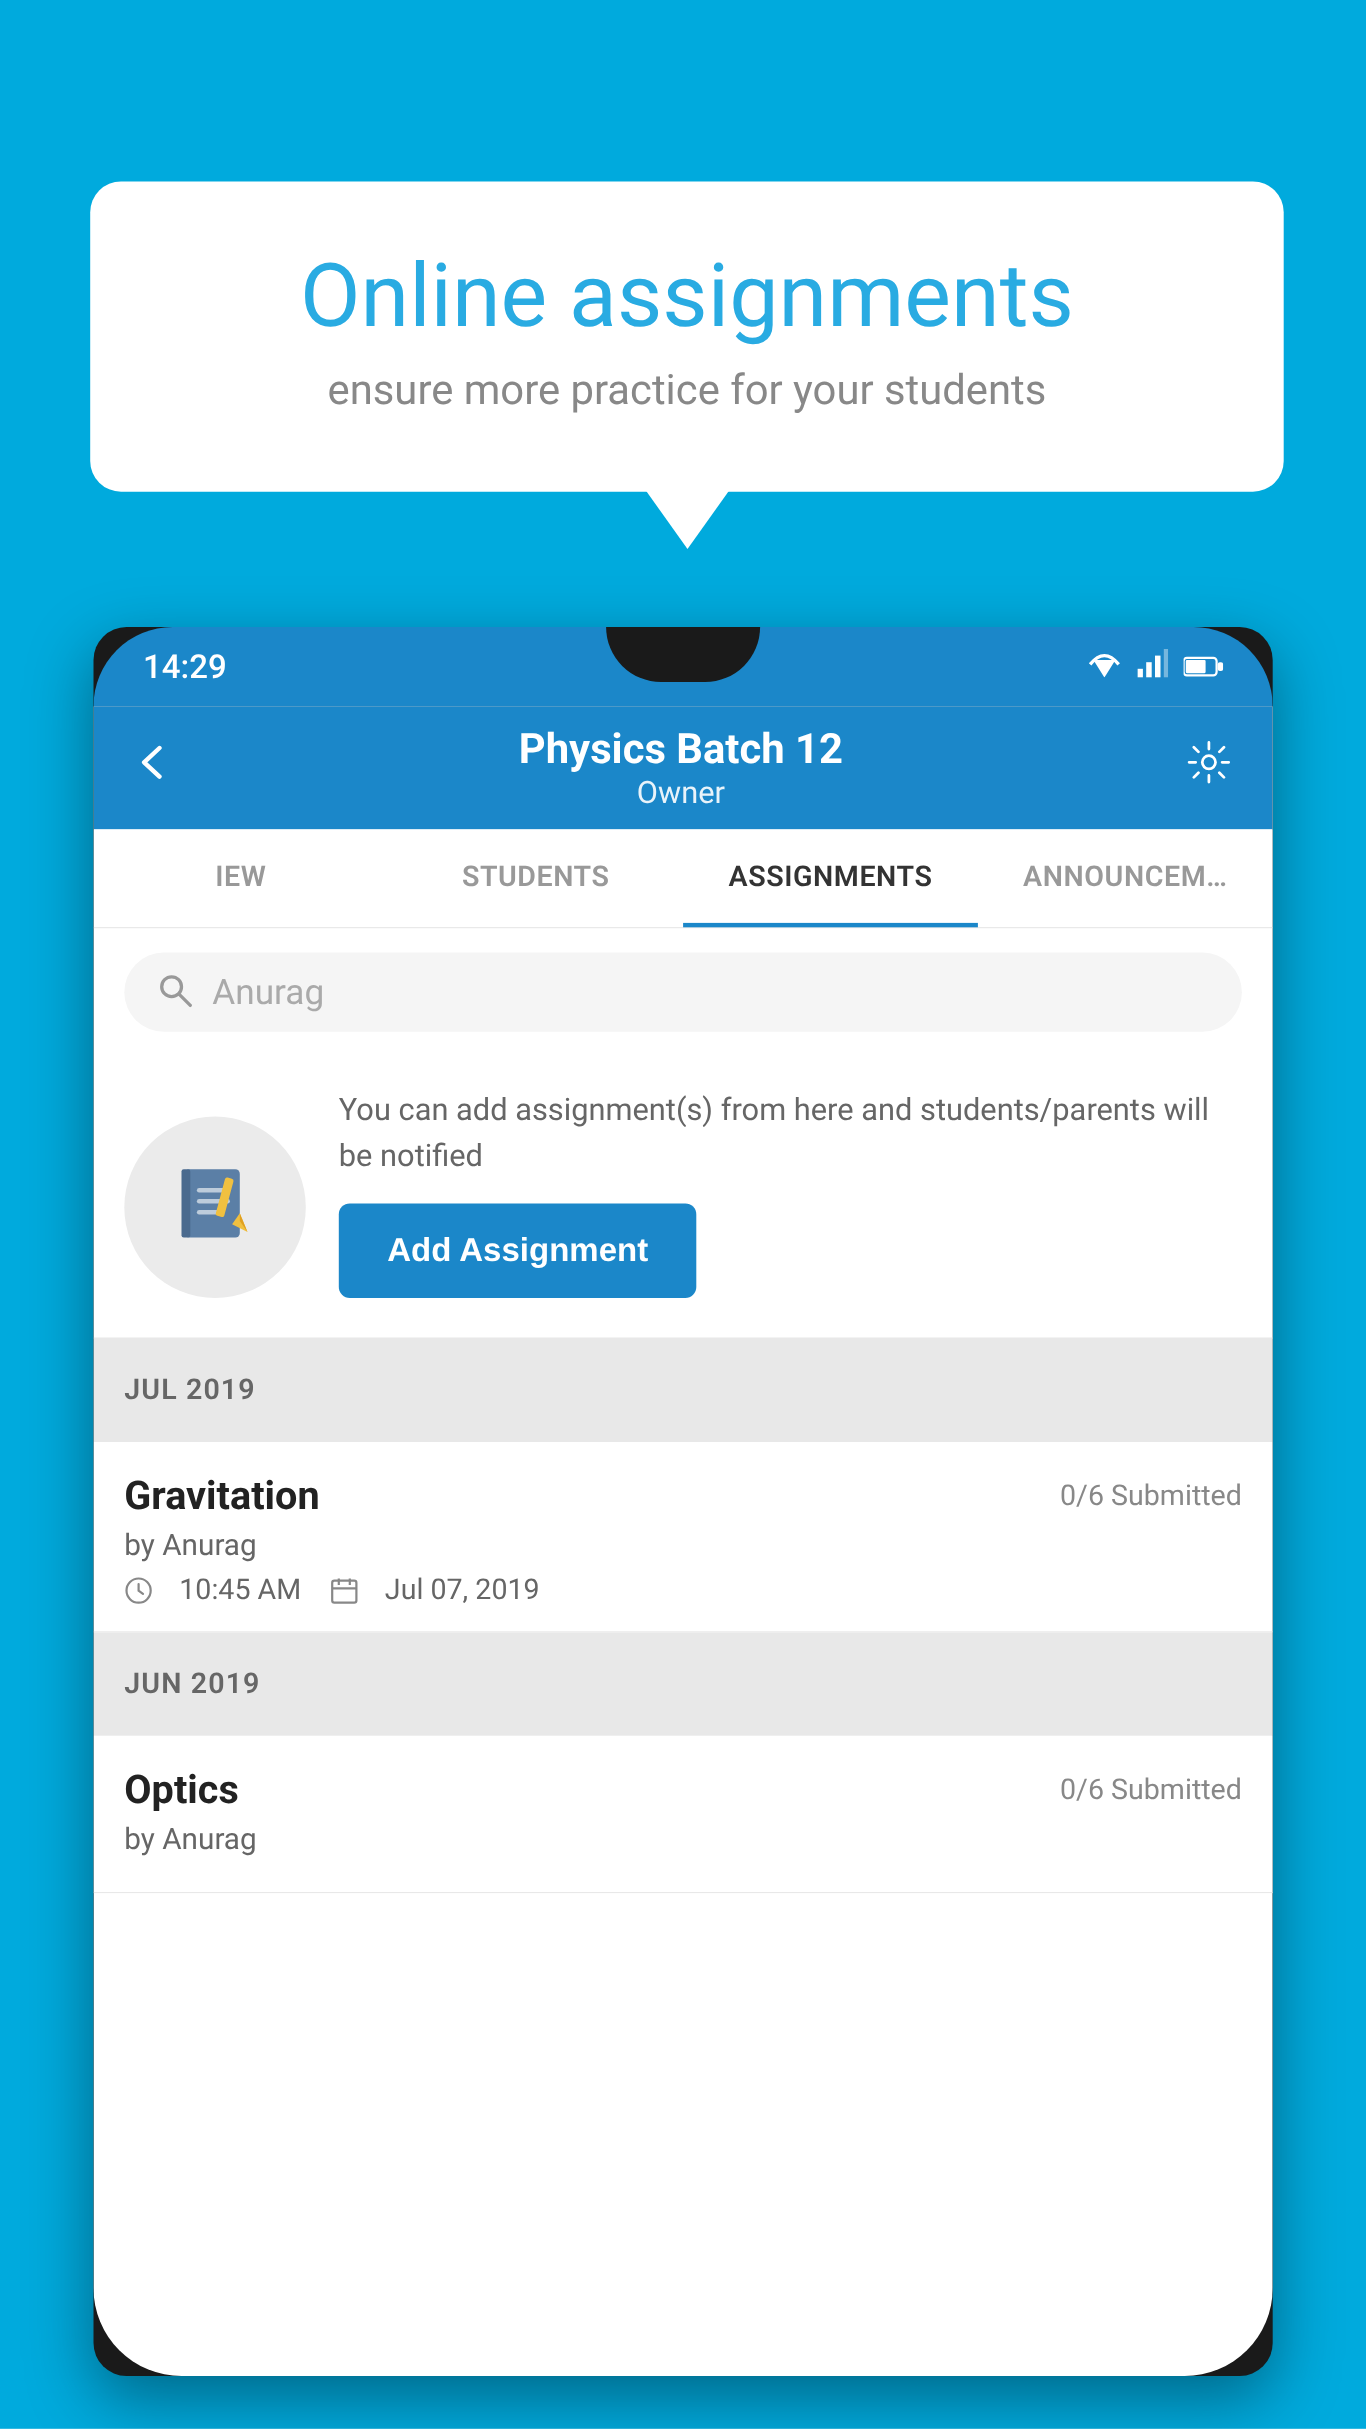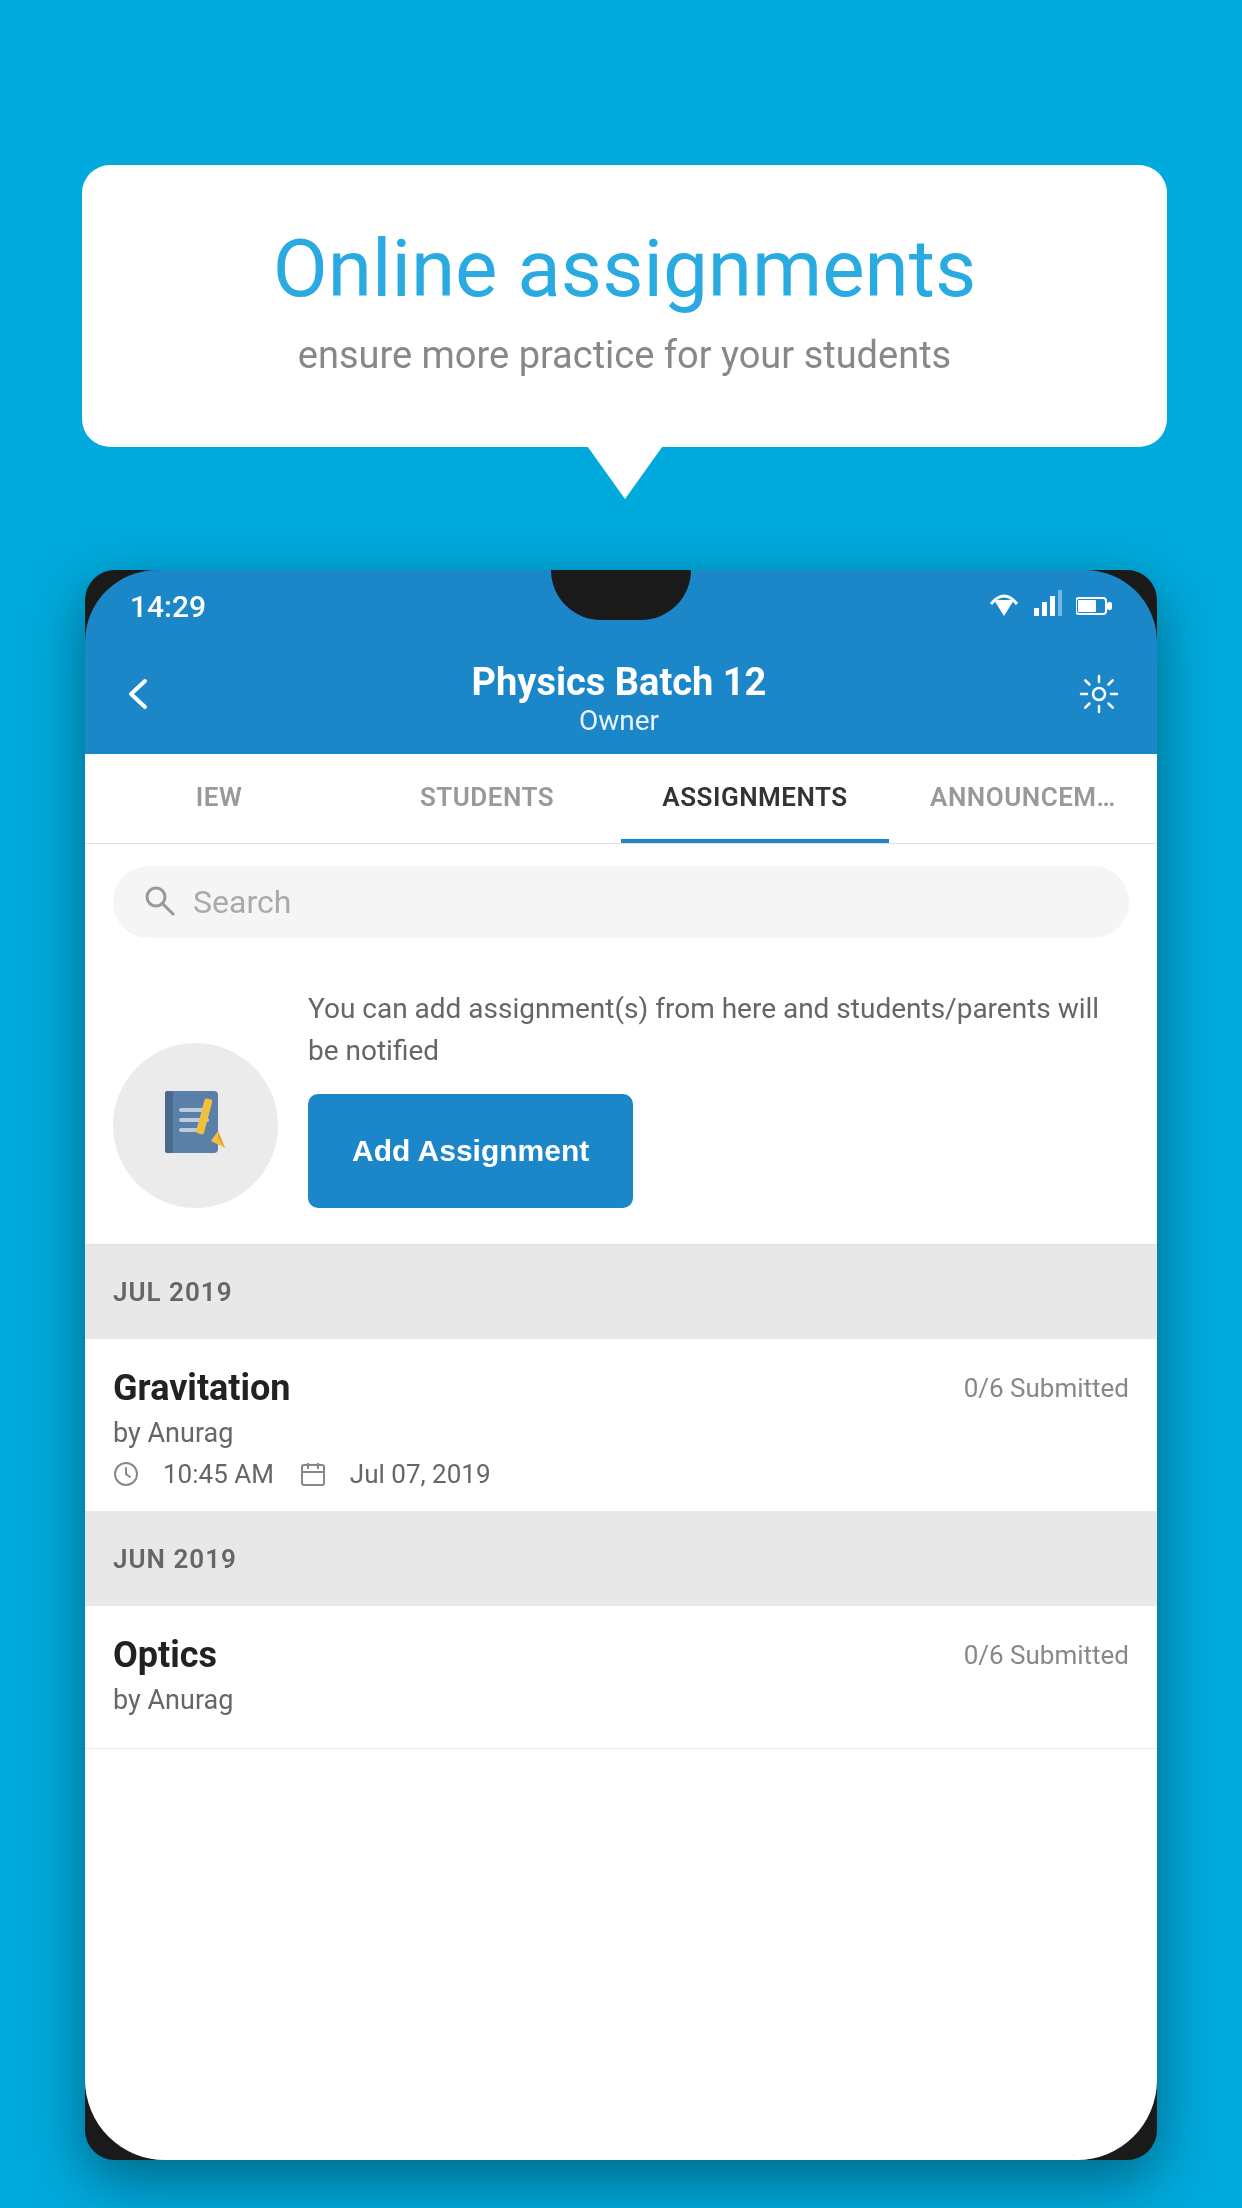--- a/index.html
+++ b/index.html
@@ -215,21 +215,21 @@
       font-size: 28px;
       color: #666;
       line-height: 1.5;
       margin-bottom: 22px;
     }
     .add-assignment-btn {
       background: #1B87C9;
       color: #fff;
       border: none;
       border-radius: 10px;
-      padding: 40px 44px;
+      padding: 26px 44px;
       font-size: 30px;
       font-weight: 600;
       cursor: pointer;
     }
 
     
     .month-header {
       background: #e8e8e8;
       padding: 32px 28px;
     }
@@ -371,21 +371,21 @@
       </div>
 
       <div class="search-bar">
         <div class="search-input-wrapper">
           <span>
             <svg width="32" height="32" viewBox="0 0 32 32" fill="none" stroke="#999" stroke-width="3">
               <circle cx="13" cy="13" r="9"></circle>
               <line x1="20" y1="20" x2="30" y2="30" stroke-linecap="round"></line>
             </svg>
           </span>
-          <span class="search-placeholder-text">Search</span>
+          <span class="search-placeholder-text">Anurag</span>
         </div>
       </div>
 
       <div class="add-assignment-promo">
         <div class="promo-icon-circle">
           <svg class="notebook-icon" viewBox="0 0 85 85" fill="none">
 
             <rect x="15" y="8" width="50" height="62" rx="4" fill="#5B7FA6"></rect>
 
             <rect x="12" y="8" width="8" height="62" rx="2" fill="#4a6a8e"></rect>

